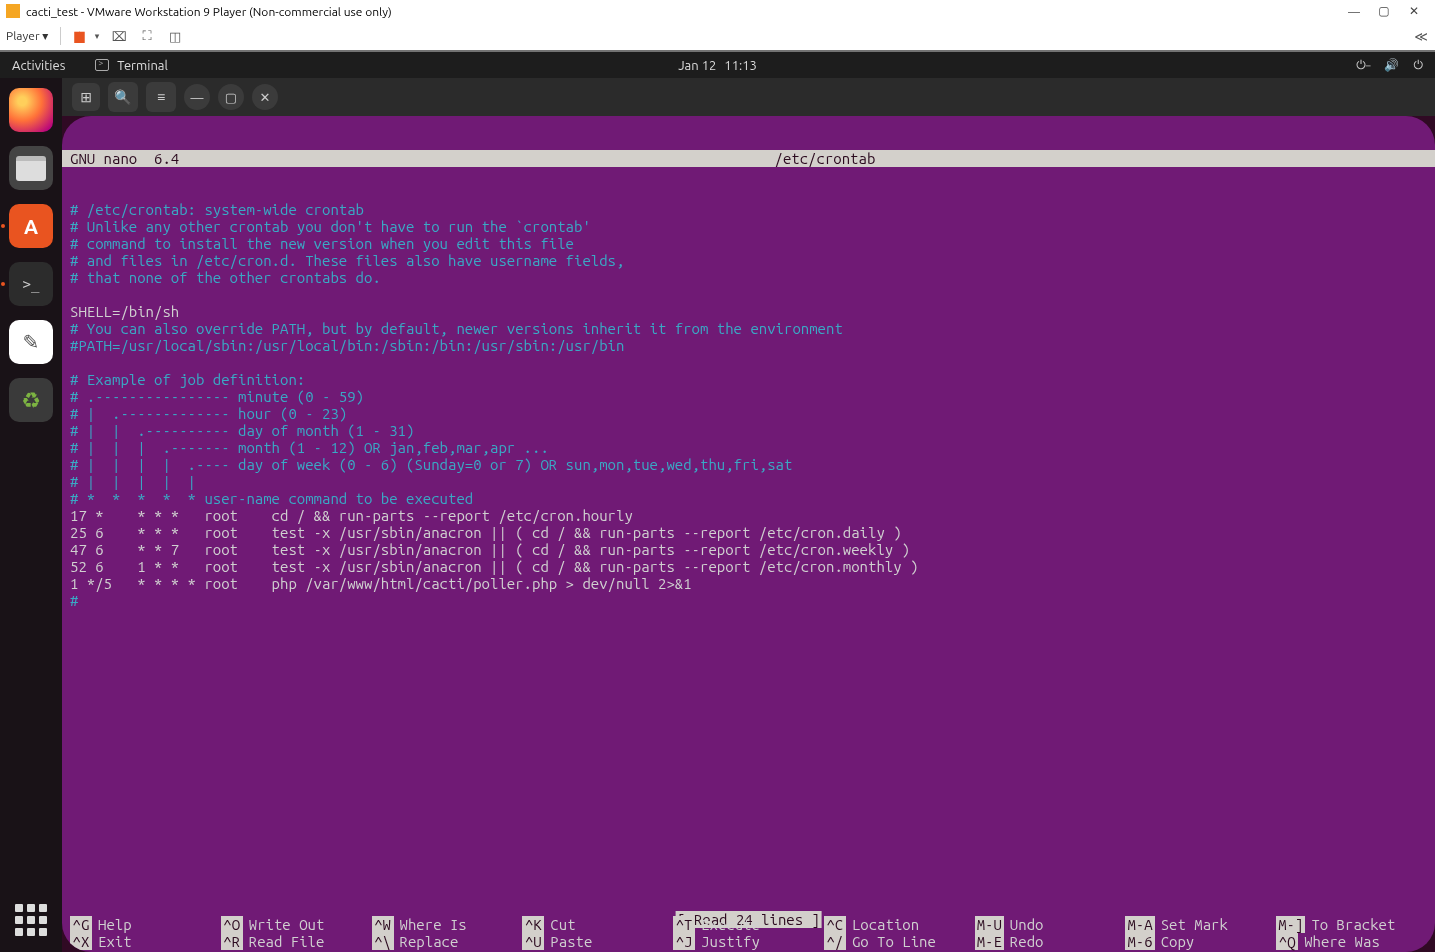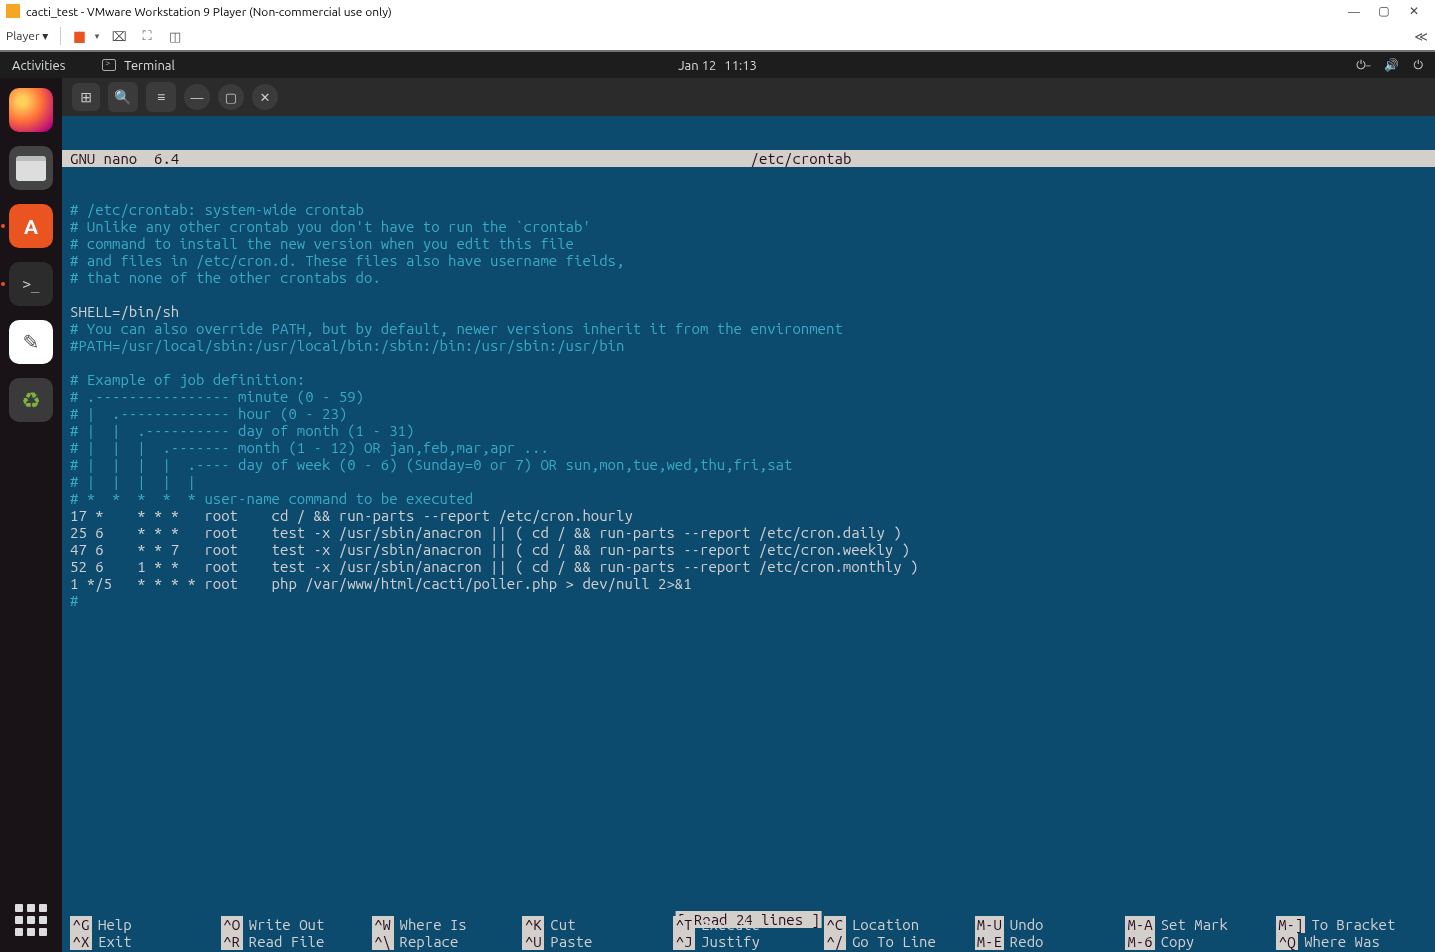--- a/index.html
+++ b/index.html
@@ -64,21 +64,20 @@
 
 
 .gnome-topbar {
   height: 26px;
   background: #1d1d1d;
   color: #ddd;
   display: flex;
   align-items: center;
   padding: 0 12px;
   font-size: 13px;
-  gap: 7px;
 }
 .gnome-topbar .activities { margin-right: 30px; }
 .gnome-topbar .term-item { display:flex; align-items:center; gap:8px; }
 .gnome-topbar .term-icon {
   width:14px; height:12px; border:1px solid #aaa; border-radius:2px;
   position:relative;
 }
 .gnome-topbar .term-icon::after {
   content:">"; position:absolute; left:2px; top:-2px; font-size:9px; color:#aaa;
 }
@@ -165,40 +164,41 @@
 }
 .term-header .circle {
   width:26px; height:26px; border-radius:50%; background:#3b3b3b;
   display:flex; align-items:center; justify-content:center; color:#ccc;
   font-size:13px;
 }
 
 
 .nano {
   flex:1;
-  background:#0c4a6e;
+  background:#701a75;
   color:#d0d0d0;
   font-family: "Ubuntu Mono", "DejaVu Sans Mono", monospace;
   font-size: 15px;
   line-height: 17px;
   padding: 0 4px 0 8px;
   position:relative;
   white-space: pre;
   overflow:hidden;
+  border-radius:29px;
 }
 .nano .titlebar {
   background:#d3d0cb;
   color:#2b0a1f;
   display:flex;
   height:17px;
   margin: 0 -8px 0 -8px;
   padding: 0 8px;
 }
 .nano .titlebar .ver { width: 50%; }
-.nano .titlebar .fname { text-align:right; }
+.nano .titlebar .fname { text-align:right;margin-left:24px; }
 .nano .comment { color:#3aa9c5; }
 .nano .plain { color:#d0d0d0; }
 .nano .statusbar {
   position:absolute; bottom:24px; left:50%; transform:translateX(-50%);
   background:#d3d0cb; color:#2b0a1f;
   padding:0 2px;
 }
 .nano .shortcuts {
   position:absolute; bottom:0; left:0; right:0;
   display:grid;

